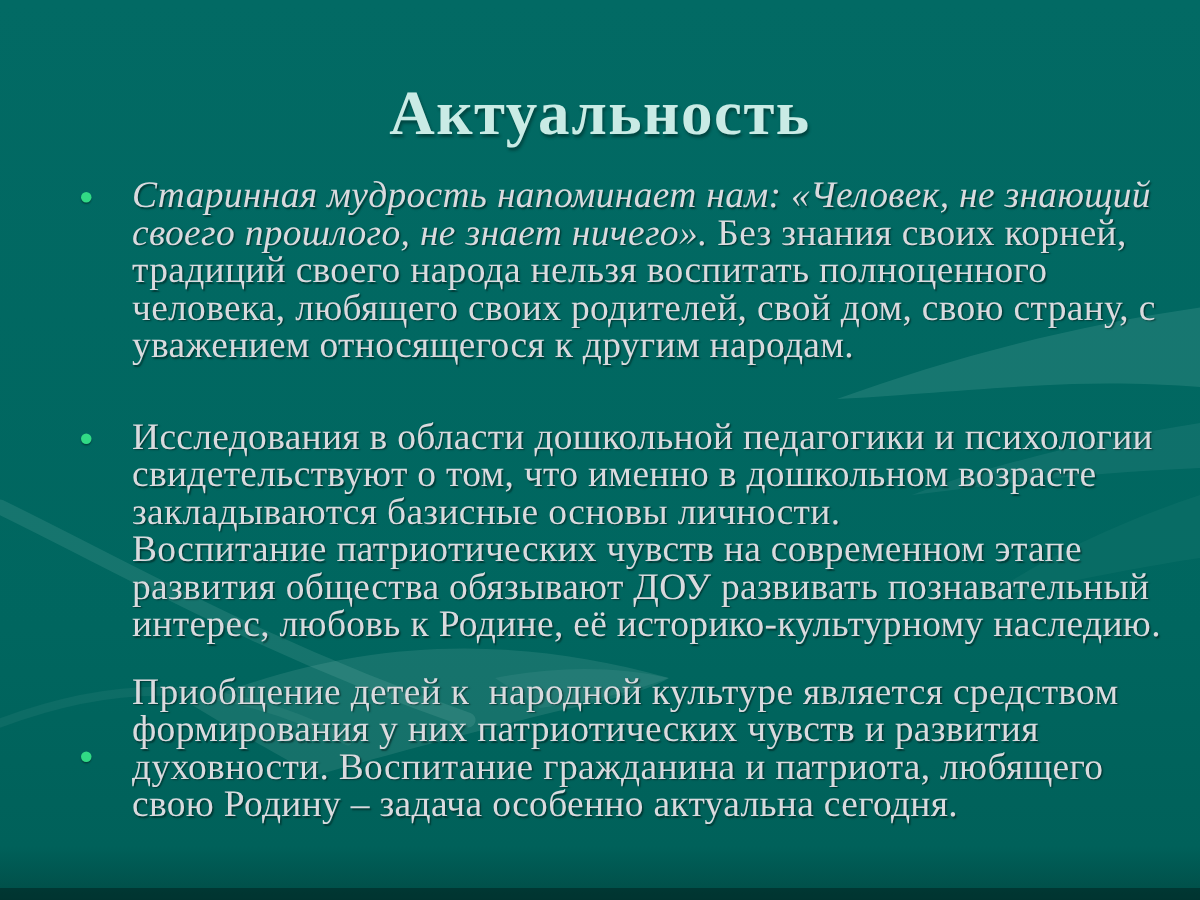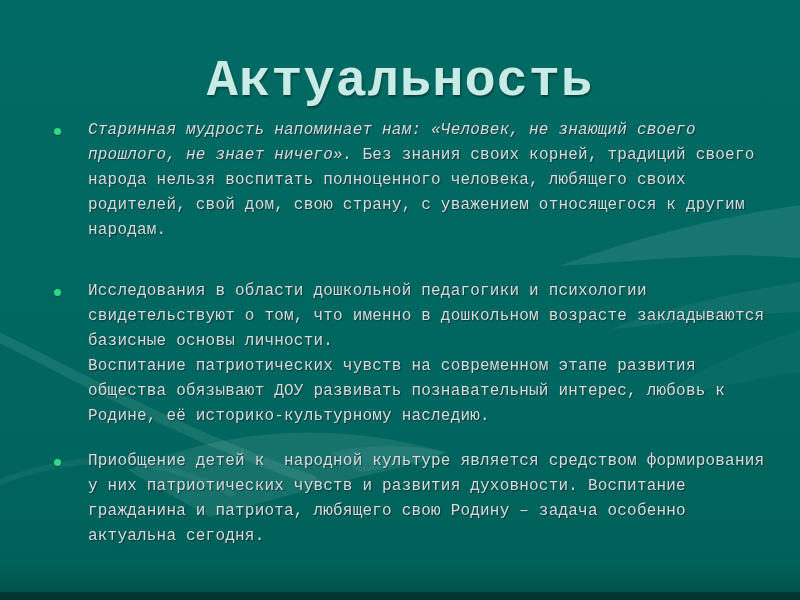--- a/index.html
+++ b/index.html
@@ -16,58 +16,56 @@
     top: 0; left: 0;
     width: 800px; height: 600px;
     pointer-events: none;
   }
   .slide-title {
     position: absolute;
     top: 52px;
     left: 0;
     width: 100%;
     text-align: center;
-    font-size: 52px;
+    font-size: 42px;
     font-weight: bold;
     letter-spacing: 1px;
     color: #c9ebe5;
     text-shadow: 1px 2px 2px rgba(0, 22, 20, 0.45);
-    font-family: Liberation Mono, monospace;
   }
   .content {
     position: absolute;
     left: 40px;
     top: 112px;
     width: 740px;
   }
   .bullet-row {
     display: flex;
     align-items: flex-start;
   }
   .bullet-row.b1 { margin-top: 6px; }
   .bullet-row.b2 { margin-top: 36px; }
-  .bullet-row.b3 { margin-top: 20px; }
+  .bullet-row.b3 { margin-top: 20px; align-items: center; }
   .bullet-dot {
     flex: none;
     width: 7px;
     height: 7px;
     margin: 10px 27px 0 14px;
     border-radius: 50%;
     background: #31da85;
     box-shadow: 0 1px 1px rgba(0, 20, 18, 0.4);
   }
   .bullet-text {
     width: 688px;
-    font-size: 16px;
+    font-size: 25px;
     line-height: 25px;
     letter-spacing: 0.2px;
     color: #d9dade;
     text-shadow: 1px 1px 1px rgba(0, 22, 20, 0.55);
     white-space: pre-wrap;
-    font-family: Liberation Mono, monospace;
   }
   .seg-italic { font-style: italic; }
   .seg-block { display: block; }
   .bottom-shade {
     position: absolute;
     left: 0; bottom: 0;
     width: 100%; height: 8px;
     background: rgba(0, 10, 9, 0.35);
   }
 </style>

